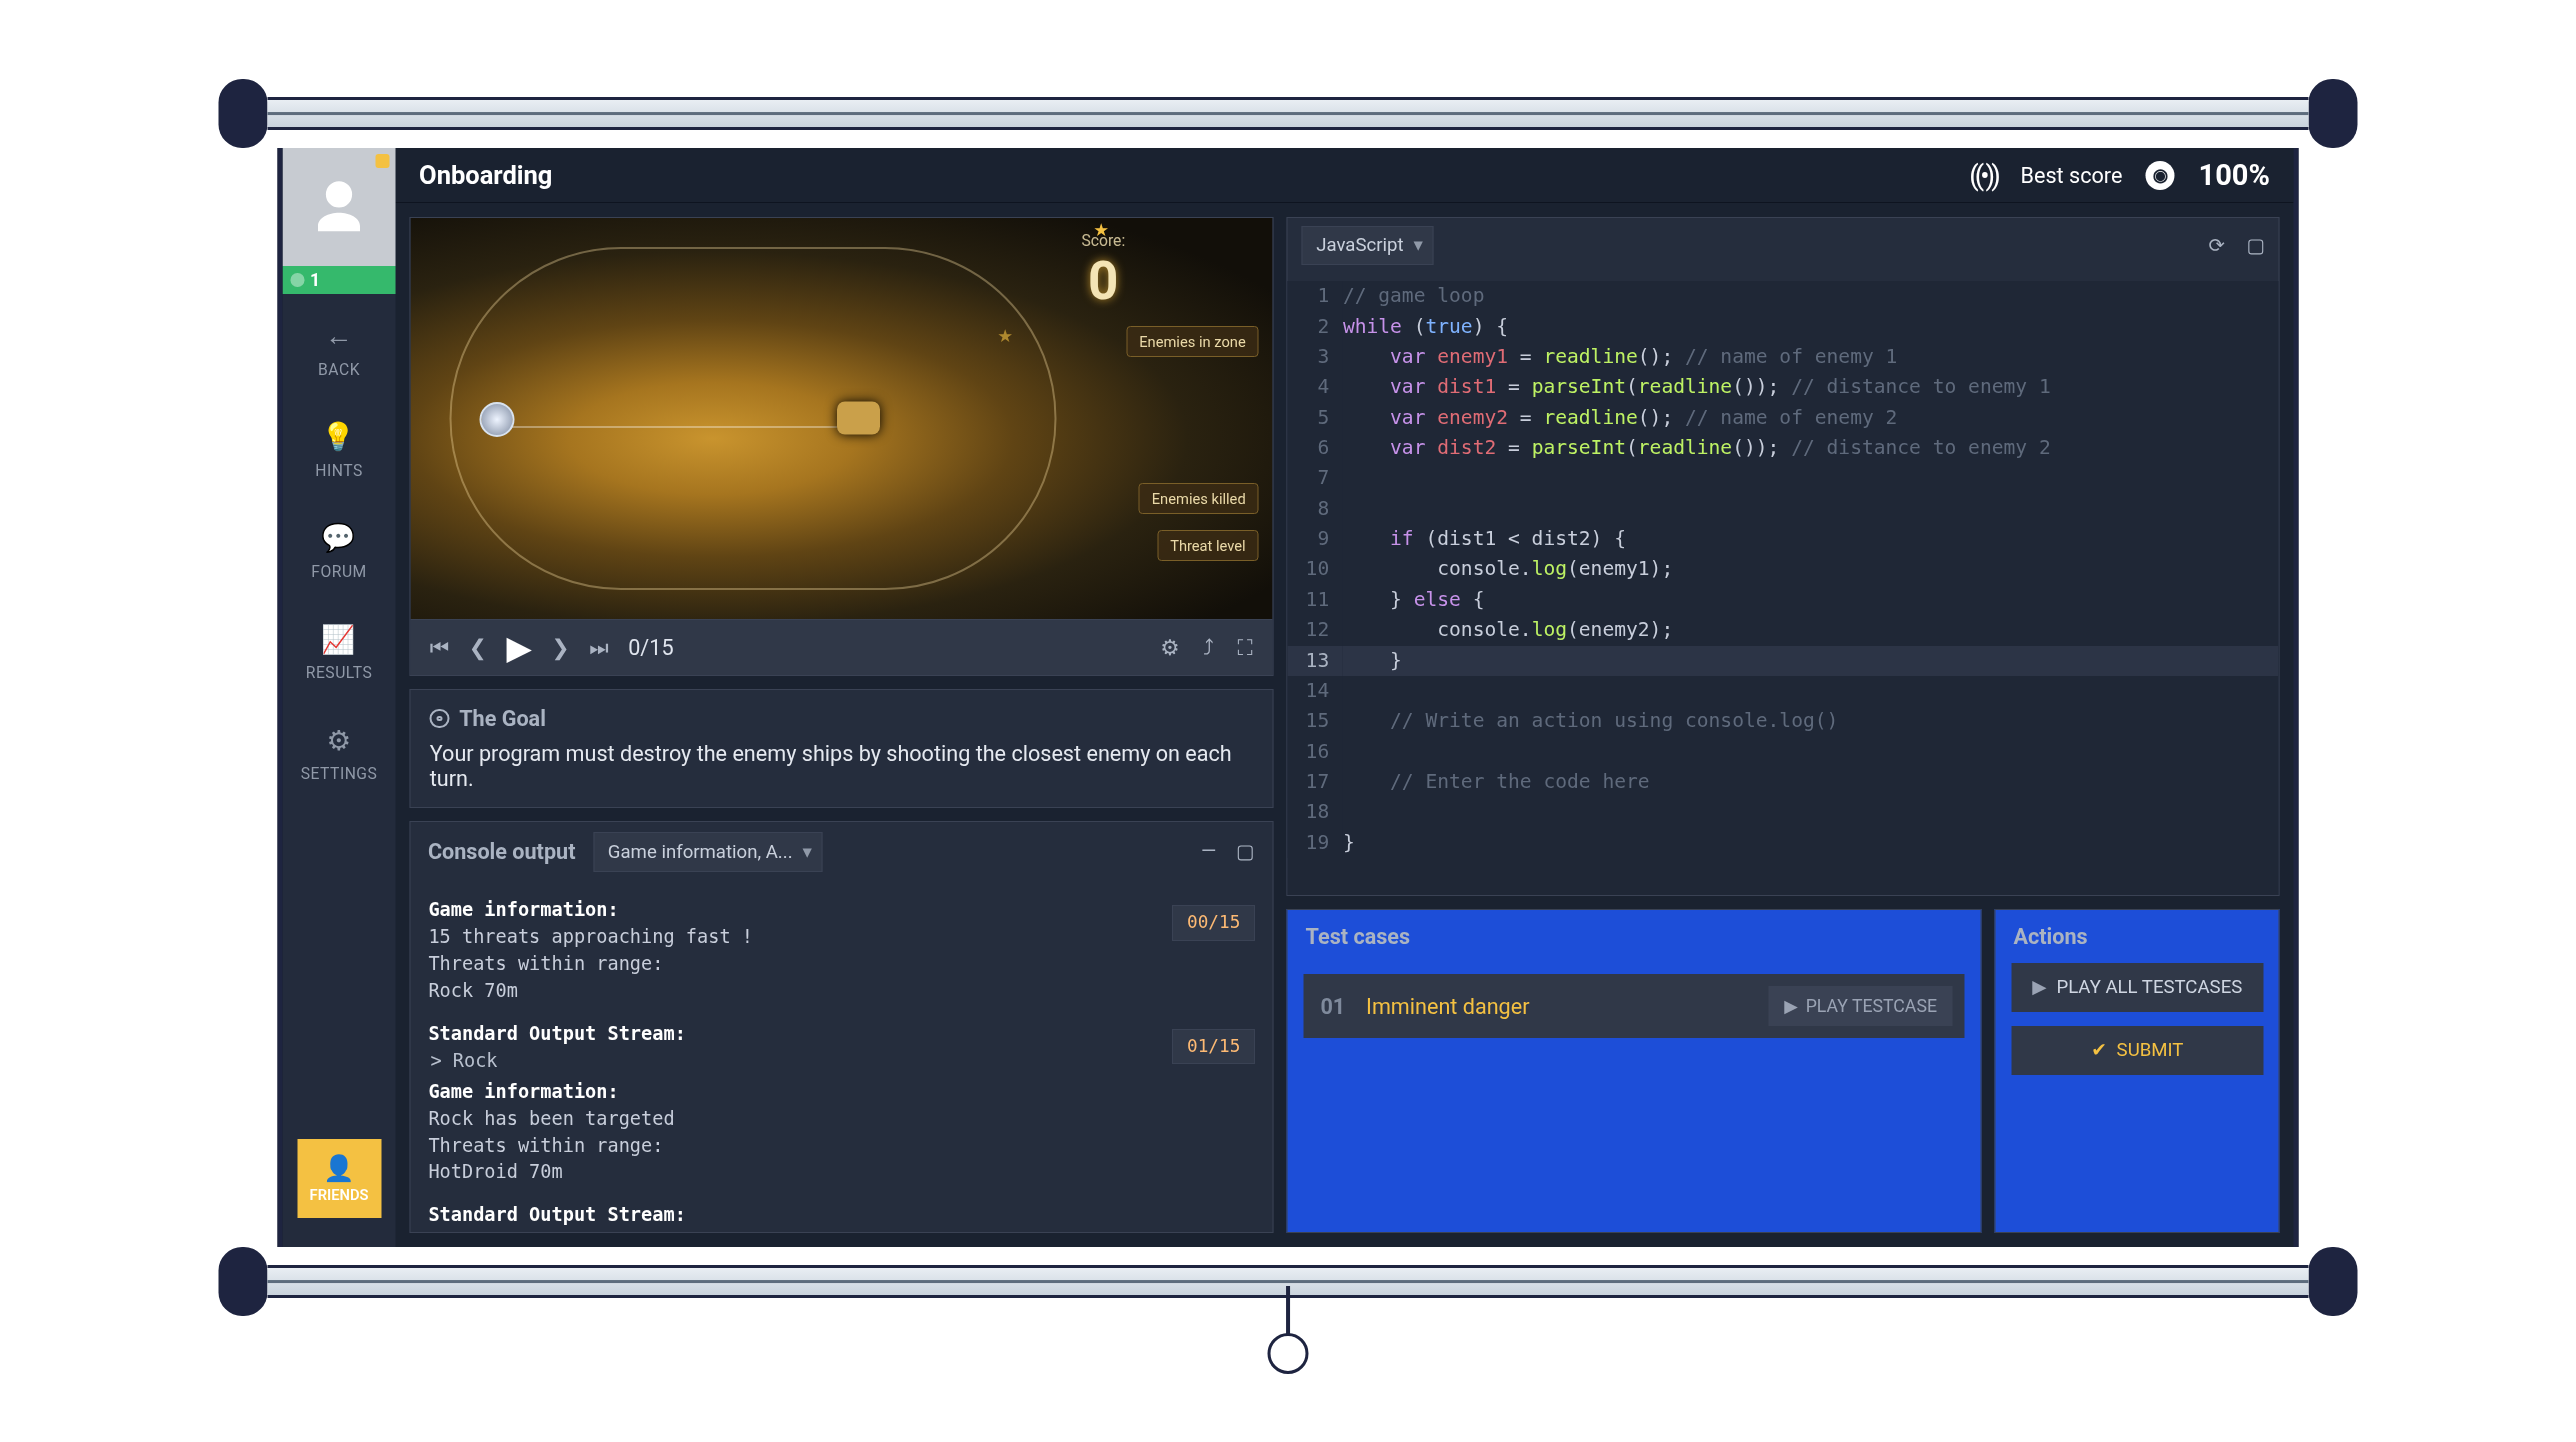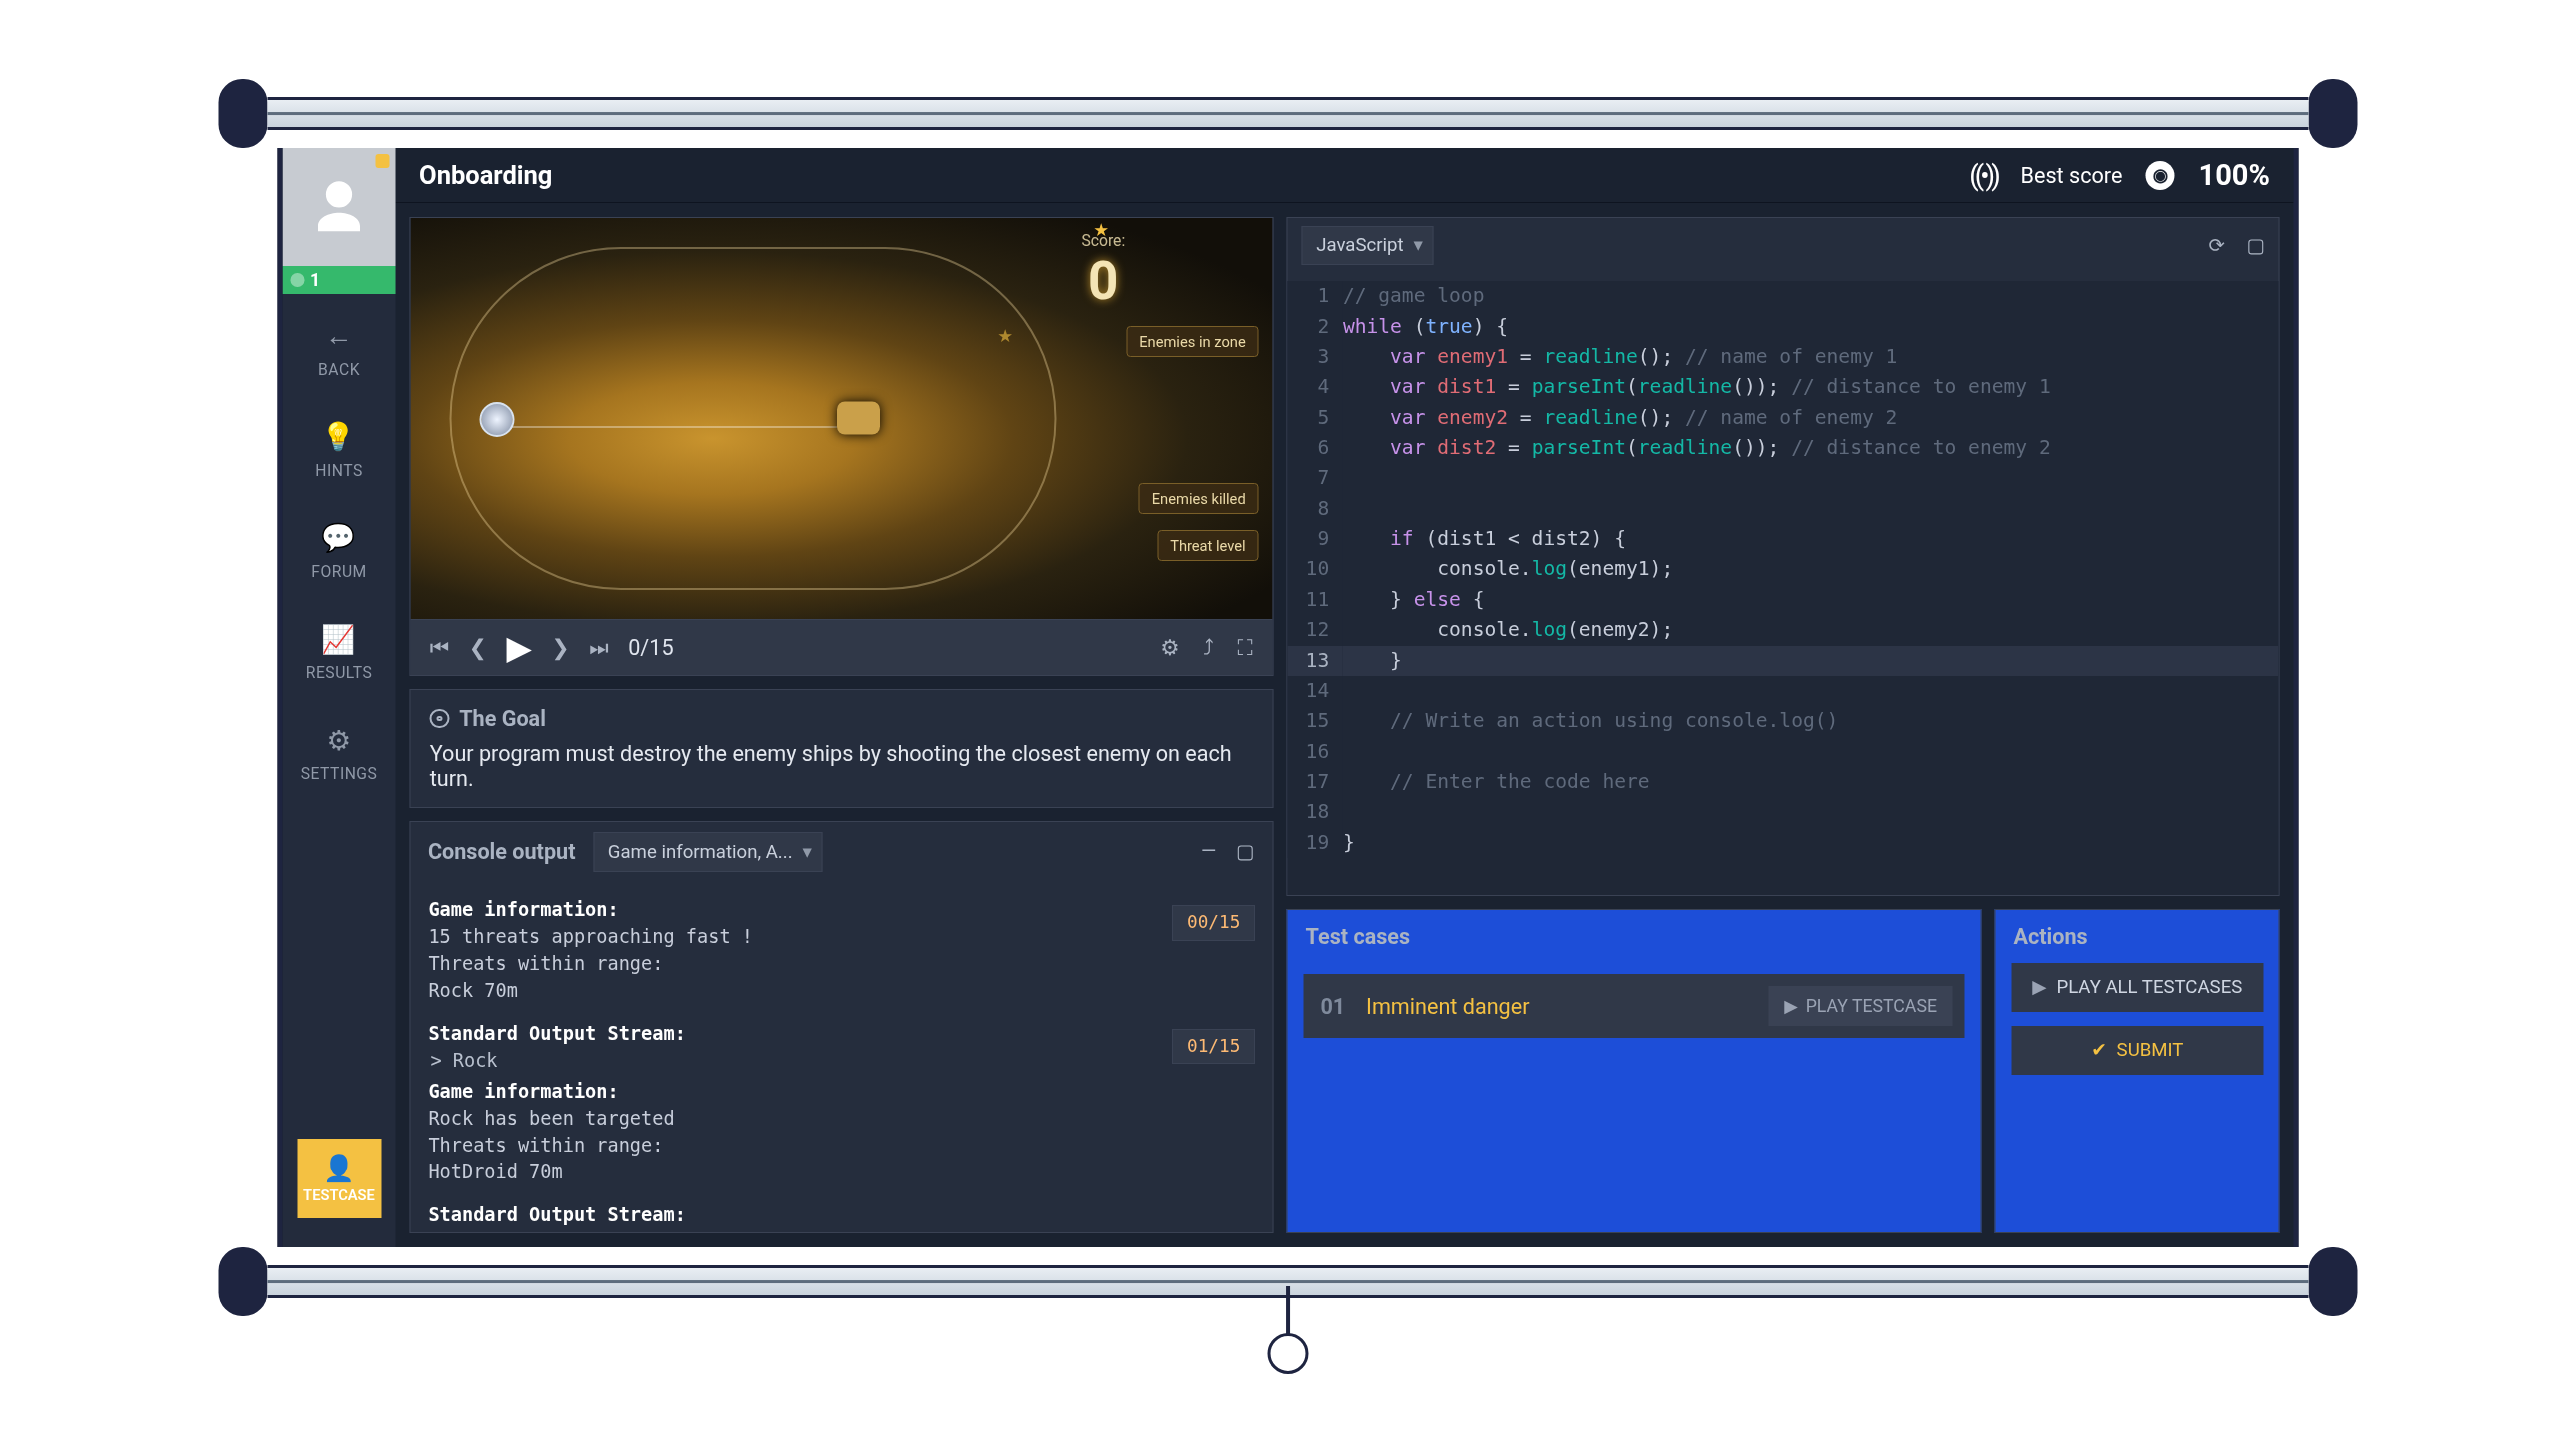--- a/index.html
+++ b/index.html
@@ -302,21 +302,21 @@
   }
   .code .ln{display:flex;}
   .gutter{
     width:55px;text-align:right;color:#5f6a7c;padding-right:13.7px;user-select:none;
     background:#1f2736;
   }
   .src{flex:1;white-space:pre;padding-right:19.6px;color:#c8cedb;}
   .cmt{color:#5f6a7c;}
   .kw{color:#c792ea;}
   .kw2{color:#7fb3ff;}
-  .fn{color:#14b8a6;}
+  .fn{color:#bef264;}
   .id{color:#e06c75;}
   .ln.hi .gutter{background:#2c3446;color:#aab3c2;}
   .ln.hi .src{background:#2c3446;}
 
   .bottom-right{display:grid;grid-template-columns:1fr 285px;gap:13.7px;min-height:0;}
   .panel{background:#1d4ed8;border:1px solid #3a4254;display:flex;flex-direction:column;}
   .panel-ttl{color:#aab3c2;font-weight:700;padding:13.7px 17.7px;}
   .tc-row{
     margin:11.8px 15.7px;display:flex;align-items:center;gap:15.7px;
     background:#303848;padding:11.8px;
@@ -377,21 +377,21 @@
           <span class="ico">📈</span>
           <span>RESULTS</span>
         </div>
         <div class="nav-item">
           <span class="ico">⚙</span>
           <span>SETTINGS</span>
         </div>
 
         <div class="friends-btn">
           <span class="ico">👤</span>
-          <span>TESTCASE</span>
+          <span>FRIENDS</span>
         </div>
       </div>
 
       <div class="main">
         <div class="topbar">
           <span class="title">Onboarding</span>
           <div class="right">
             <span class="stream-ico">((•))</span>
             <span class="score-label">Best score</span>
             <span class="score-badge">◉</span>

